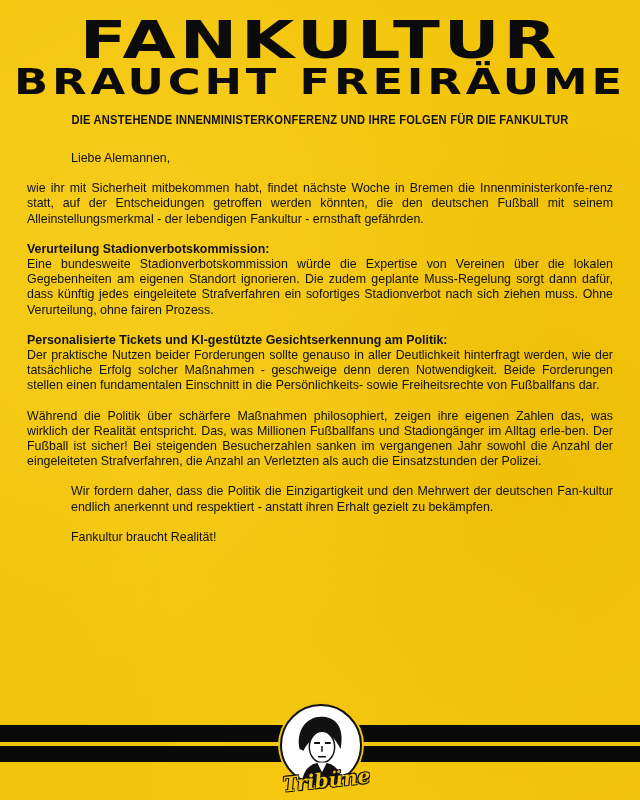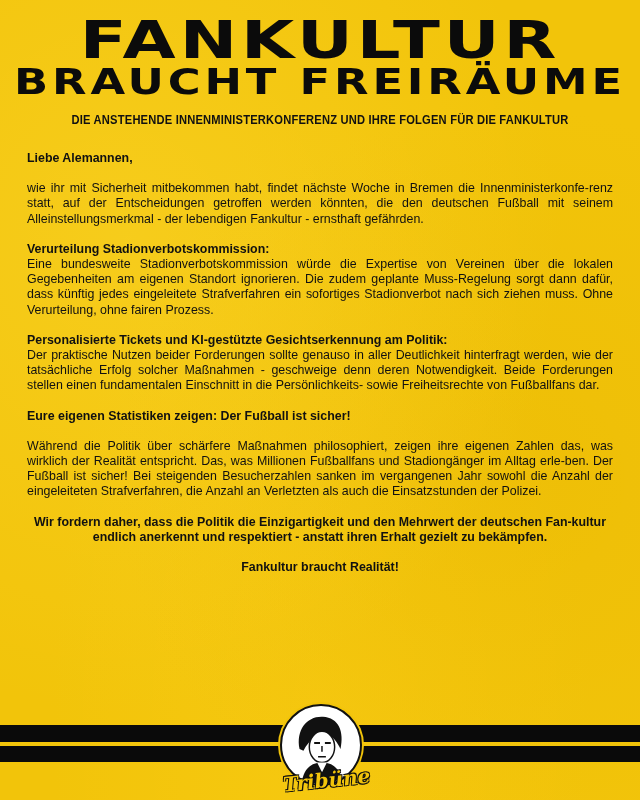--- a/index.html
+++ b/index.html
@@ -30,22 +30,22 @@
   .subtitle {
     position: absolute; left: 0; top: 113px; width: 640px; text-align: center;
     font-weight: bold; font-size: 12px; letter-spacing: 0.2px;
     transform: scaleX(0.93);
   }
   .body {
     position: absolute; left: 27px; top: 151px; width: 586px;
     font-size: 12.4px; line-height: 15.2px;
   }
   .body p { margin: 0 0 15px 0; text-align: justify; }
-  .body .b { font-weight: bold; }
-  .body .center { text-align: center; }
+  .body .b { font-weight: normal; margin-left: 44px; }
+  .body .center { }
   .body .head { font-weight: bold; display: block; }
   .stripe { position: absolute; left: 0; width: 640px; background: #0a0a0a; }
   .stripe.s1 { top: 725px; height: 17px; }
   .stripe.s2 { top: 746px; height: 16px; }
   .logo {
     position: absolute; left: 280px; top: 704px; width: 78px; height: 78px;
     border-radius: 50%; background: #fff; border: 2px solid #111;
     box-shadow: 0 0 0 2px #f2c40a;
     overflow: hidden;
   }
@@ -69,21 +69,20 @@
   <p class="b">Liebe Alemannen,</p>
   <p>wie ihr mit Sicherheit mitbekommen habt, findet nächste Woche  in Bremen die Innenministerkonfe-renz statt, auf der Entscheidungen getroffen werden könnten, die den deutschen Fußball mit seinem Alleinstellungsmerkmal - der lebendigen Fankultur - ernsthaft gefährden.</p>
   <p>
     <span class="head">Verurteilung Stadionverbotskommission:</span>
     <span>Eine bundesweite Stadionverbotskommission würde die Expertise von Vereinen über die lokalen Gegebenheiten am eigenen Standort ignorieren. Die zudem geplante Muss-Regelung sorgt dann dafür, dass künftig jedes eingeleitete Strafverfahren ein sofortiges Stadionverbot nach sich ziehen muss. Ohne Verurteilung, ohne fairen Prozess.</span>
   </p>
   <p>
     <span class="head">Personalisierte Tickets und KI-gestützte Gesichtserkennung am Politik:</span>
     <span>Der praktische Nutzen beider Forderungen sollte genauso in aller Deutlichkeit hinterfragt werden, wie der tatsächliche Erfolg solcher Maßnahmen - geschweige denn deren Notwendigkeit. Beide Forderungen stellen einen fundamentalen Einschnitt in die Persönlichkeits- sowie Freiheitsrechte von Fußballfans dar.</span>
   </p>
-  <p class="b">Eure eigenen Statistiken zeigen: Der Fußball ist sicher!</p>
   <p>Während die Politik über schärfere Maßnahmen philosophiert, zeigen ihre eigenen Zahlen das, was wirklich der Realität entspricht. Das, was Millionen Fußballfans und Stadiongänger im Alltag erle-ben. Der Fußball ist sicher! Bei steigenden Besucherzahlen sanken im vergangenen Jahr sowohl die Anzahl der eingeleiteten Strafverfahren, die Anzahl an Verletzten als auch die Einsatzstunden der Polizei.</p>
   <p class="b center">Wir fordern daher, dass die Politik die Einzigartigkeit und den Mehrwert der deutschen Fan-kultur endlich anerkennt und respektiert -  anstatt ihren Erhalt gezielt zu bekämpfen.</p>
   <p class="b center">Fankultur braucht Realität!</p>
 </div>
 
 <div class="stripe s1"></div>
 <div class="stripe s2"></div>
 
 <div class="logo">
   <svg viewBox="0 0 80 80">

